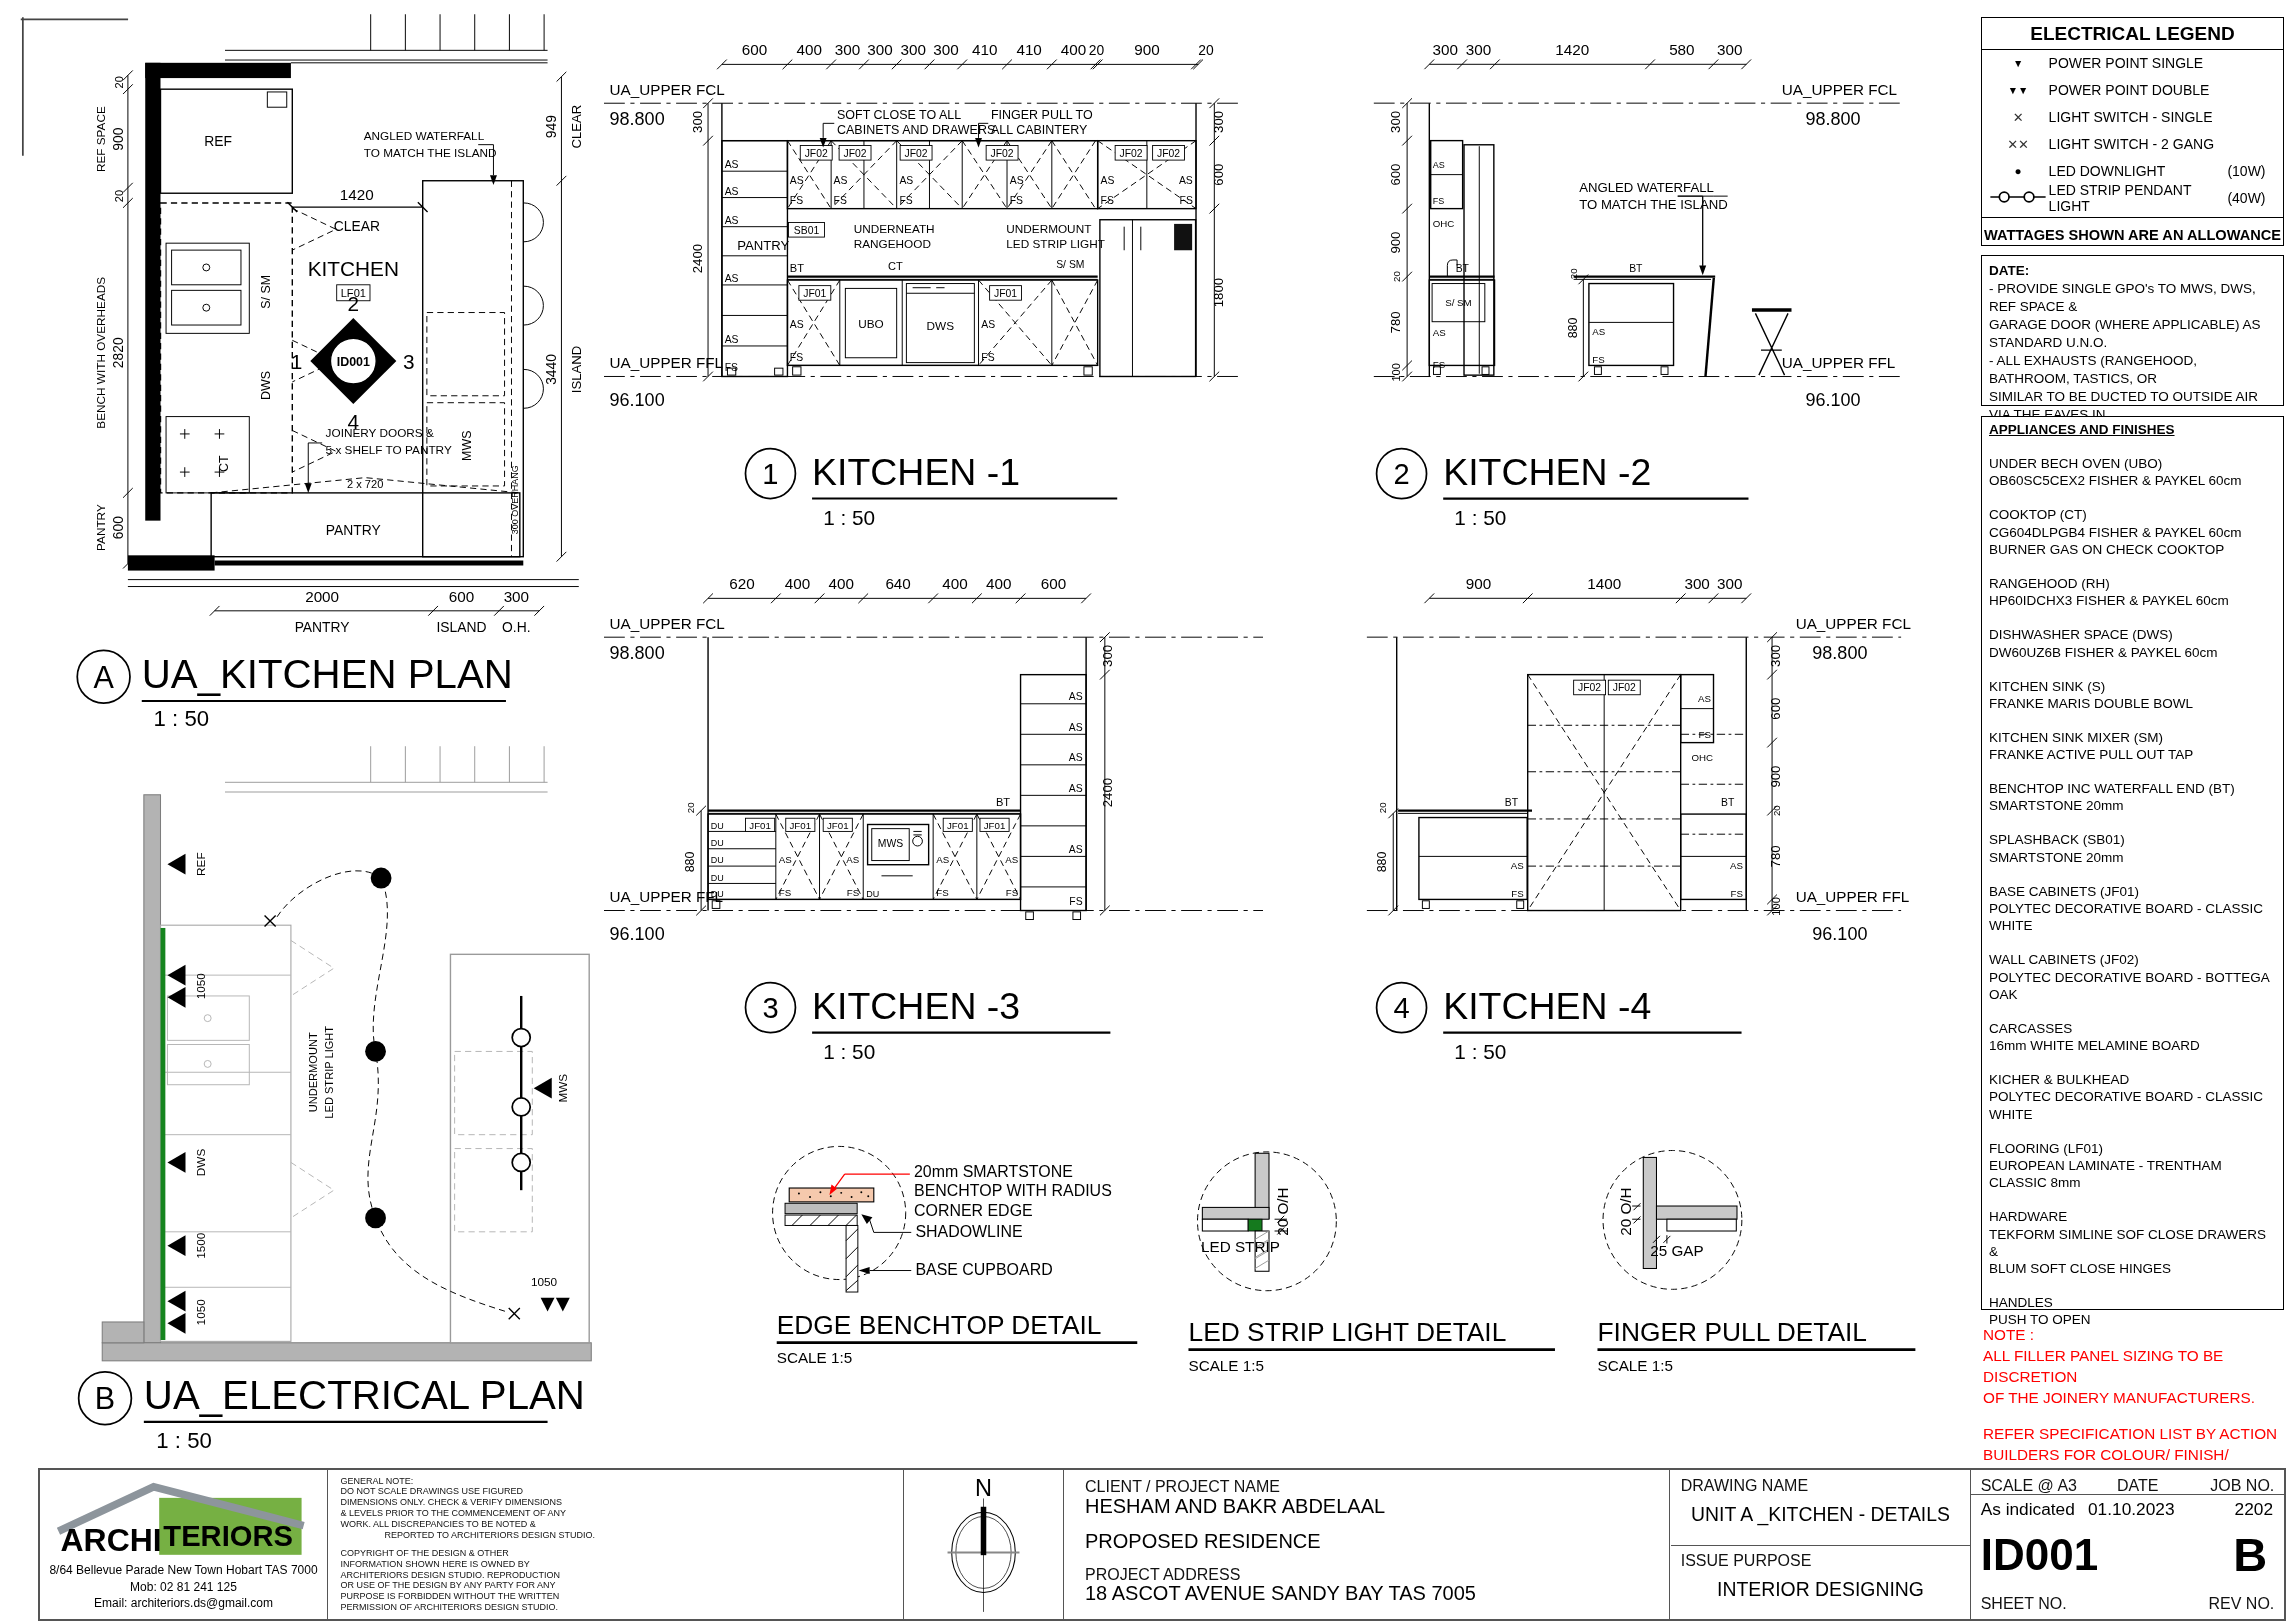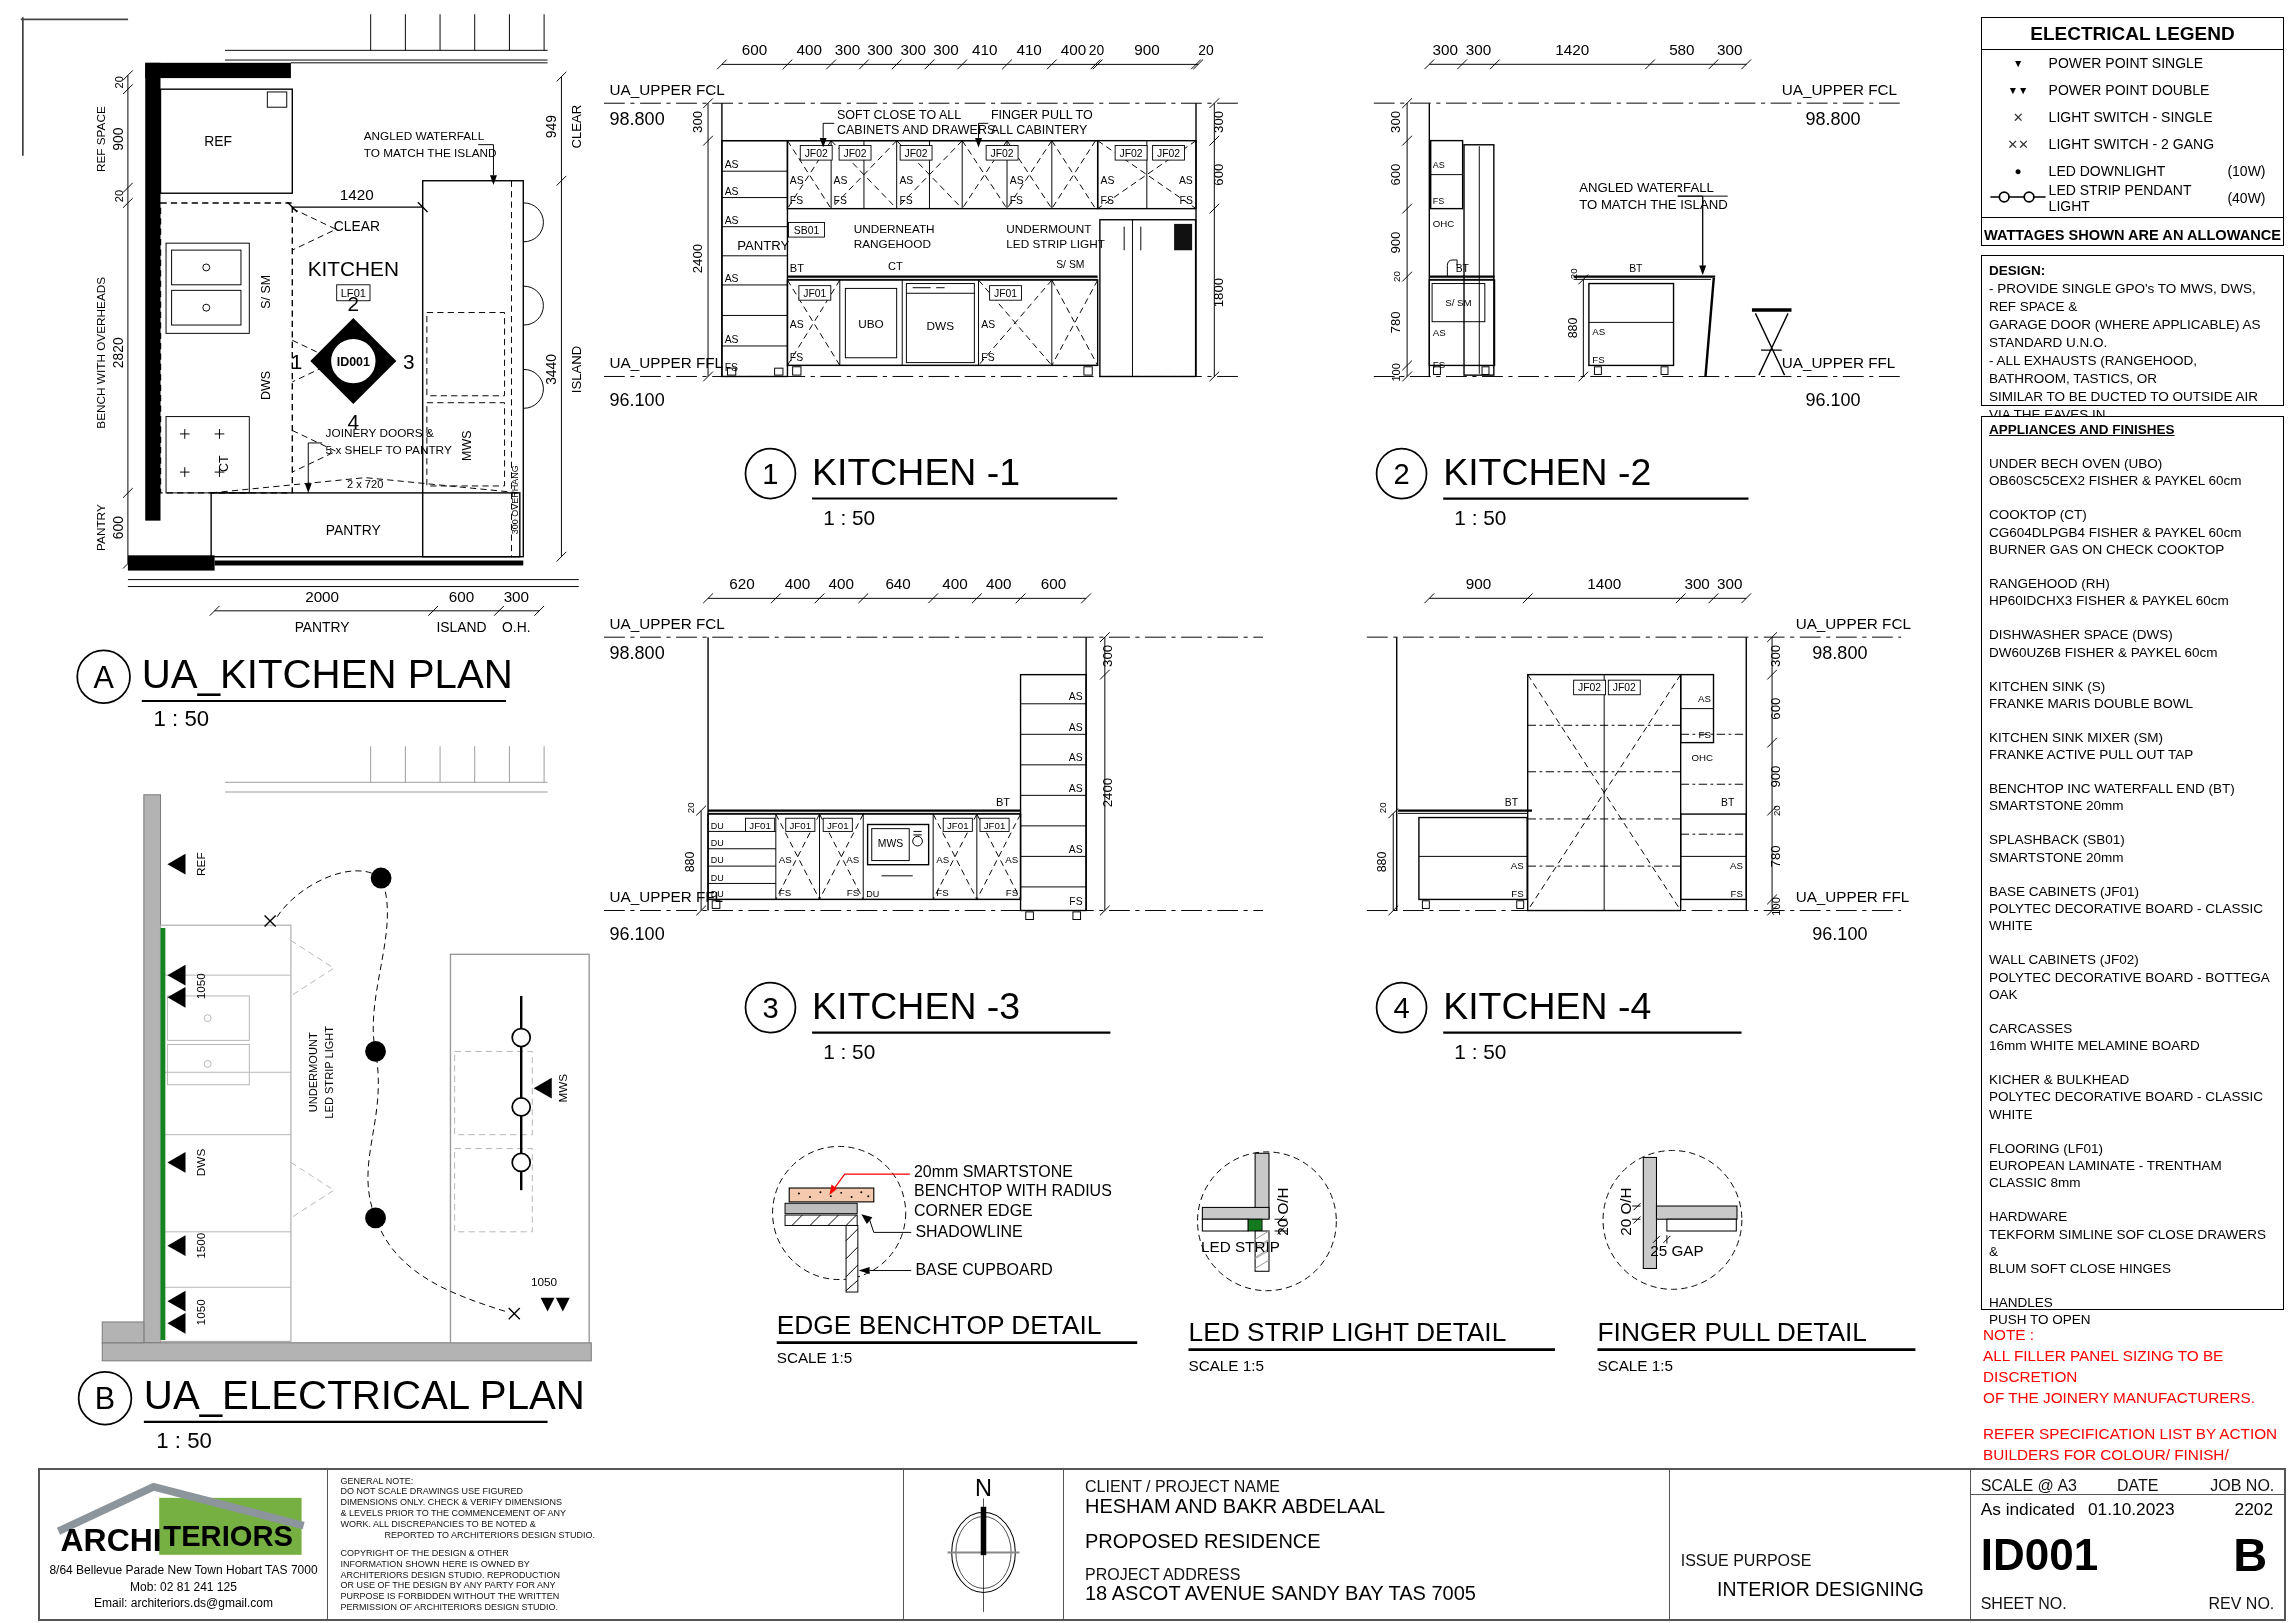--- a/index.html
+++ b/index.html
@@ -655,21 +655,21 @@
             <circle cx="58" cy="10" r="7" fill="#fff" stroke="#000" stroke-width="2.5"></circle>
           </svg>
       </div>
       <div class="leg-label">LED STRIP PENDANT LIGHT</div>
       <div class="leg-watt">(40W)</div>
     </div>
     <div class="leg-footer">WATTAGES SHOWN ARE AN ALLOWANCE</div>
   </div>
 
   <div class="panel notes-box" style="left:1981px;top:255px;width:303px;height:151px">
-    <div class="notes-title">DESIGN:</div>
+    <div class="notes-title">DATE:</div>
     <div>
         <div class="note-line" style="min-height: 1em;"> - PROVIDE SINGLE GPO's TO MWS, DWS, REF SPACE &amp;</div>
         <div class="note-line" style="min-height: 1em;">GARAGE DOOR (WHERE APPLICABLE) AS STANDARD U.N.O.</div>
         <div class="note-line" style="min-height: 1em;"> - ALL EXHAUSTS (RANGEHOOD, BATHROOM, TASTICS, OR</div>
         <div class="note-line" style="min-height: 1em;">SIMILAR TO BE DUCTED TO OUTSIDE AIR VIA THE EAVES IN</div>
         <div class="note-line" style="min-height: 1em;">ACCORDANCE WITH NCC VOL 2, PART 3.8.7.3.</div>
       </div>
   </div>
 
   <div class="panel app-box" style="left:1981px;top:416px;width:303px;height:894px">
@@ -799,20 +799,24 @@
 
     <div class="tbc" style="left:1024px;width:606px">
       <div style="position:absolute;left:21px;top:8.3px" class="small-lbl">CLIENT / PROJECT NAME</div>
       <div style="position:absolute;left:21px;top:25px" class="big-val">HESHAM AND BAKR ABDELAAL</div>
       <div style="position:absolute;left:21px;top:60px" class="big-val">PROPOSED RESIDENCE</div>
       <div style="position:absolute;left:21px;top:96px" class="small-lbl">PROJECT ADDRESS</div>
       <div style="position:absolute;left:21px;top:112px" class="big-val">18 ASCOT AVENUE SANDY BAY TAS 7005</div>
     </div>
 
     <div class="tbc" style="left:1631px;width:300px">
+      <div style="position:absolute;left:0;right:0;top:0;height:75px;border-bottom:1.4px solid #555">
+        <div style="position:absolute;left:9.7px;top:7px" class="small-lbl">DRAWING NAME</div>
+        <div style="position:absolute;left:0;right:0;top:33px;text-align:center;font-size:19.4px">UNIT A _KITCHEN - DETAILS</div>
+      </div>
       <div style="position:absolute;left:0;right:0;top:76px;bottom:0">
         <div style="position:absolute;left:9.7px;top:5.6px" class="small-lbl">ISSUE PURPOSE</div>
         <div style="position:absolute;left:0;right:0;top:32px;text-align:center;font-size:19.4px">INTERIOR DESIGNING</div>
       </div>
     </div>
 
     <div class="tbc" style="left:1931px;width:313px;border-right:none">
       <div style="position:absolute;left:9.7px;top:7px" class="small-lbl">SCALE @ A3</div>
       <div style="position:absolute;left:146px;top:7px" class="small-lbl">DATE</div>
       <div style="position:absolute;right:9.7px;top:7px" class="small-lbl">JOB NO.</div>

